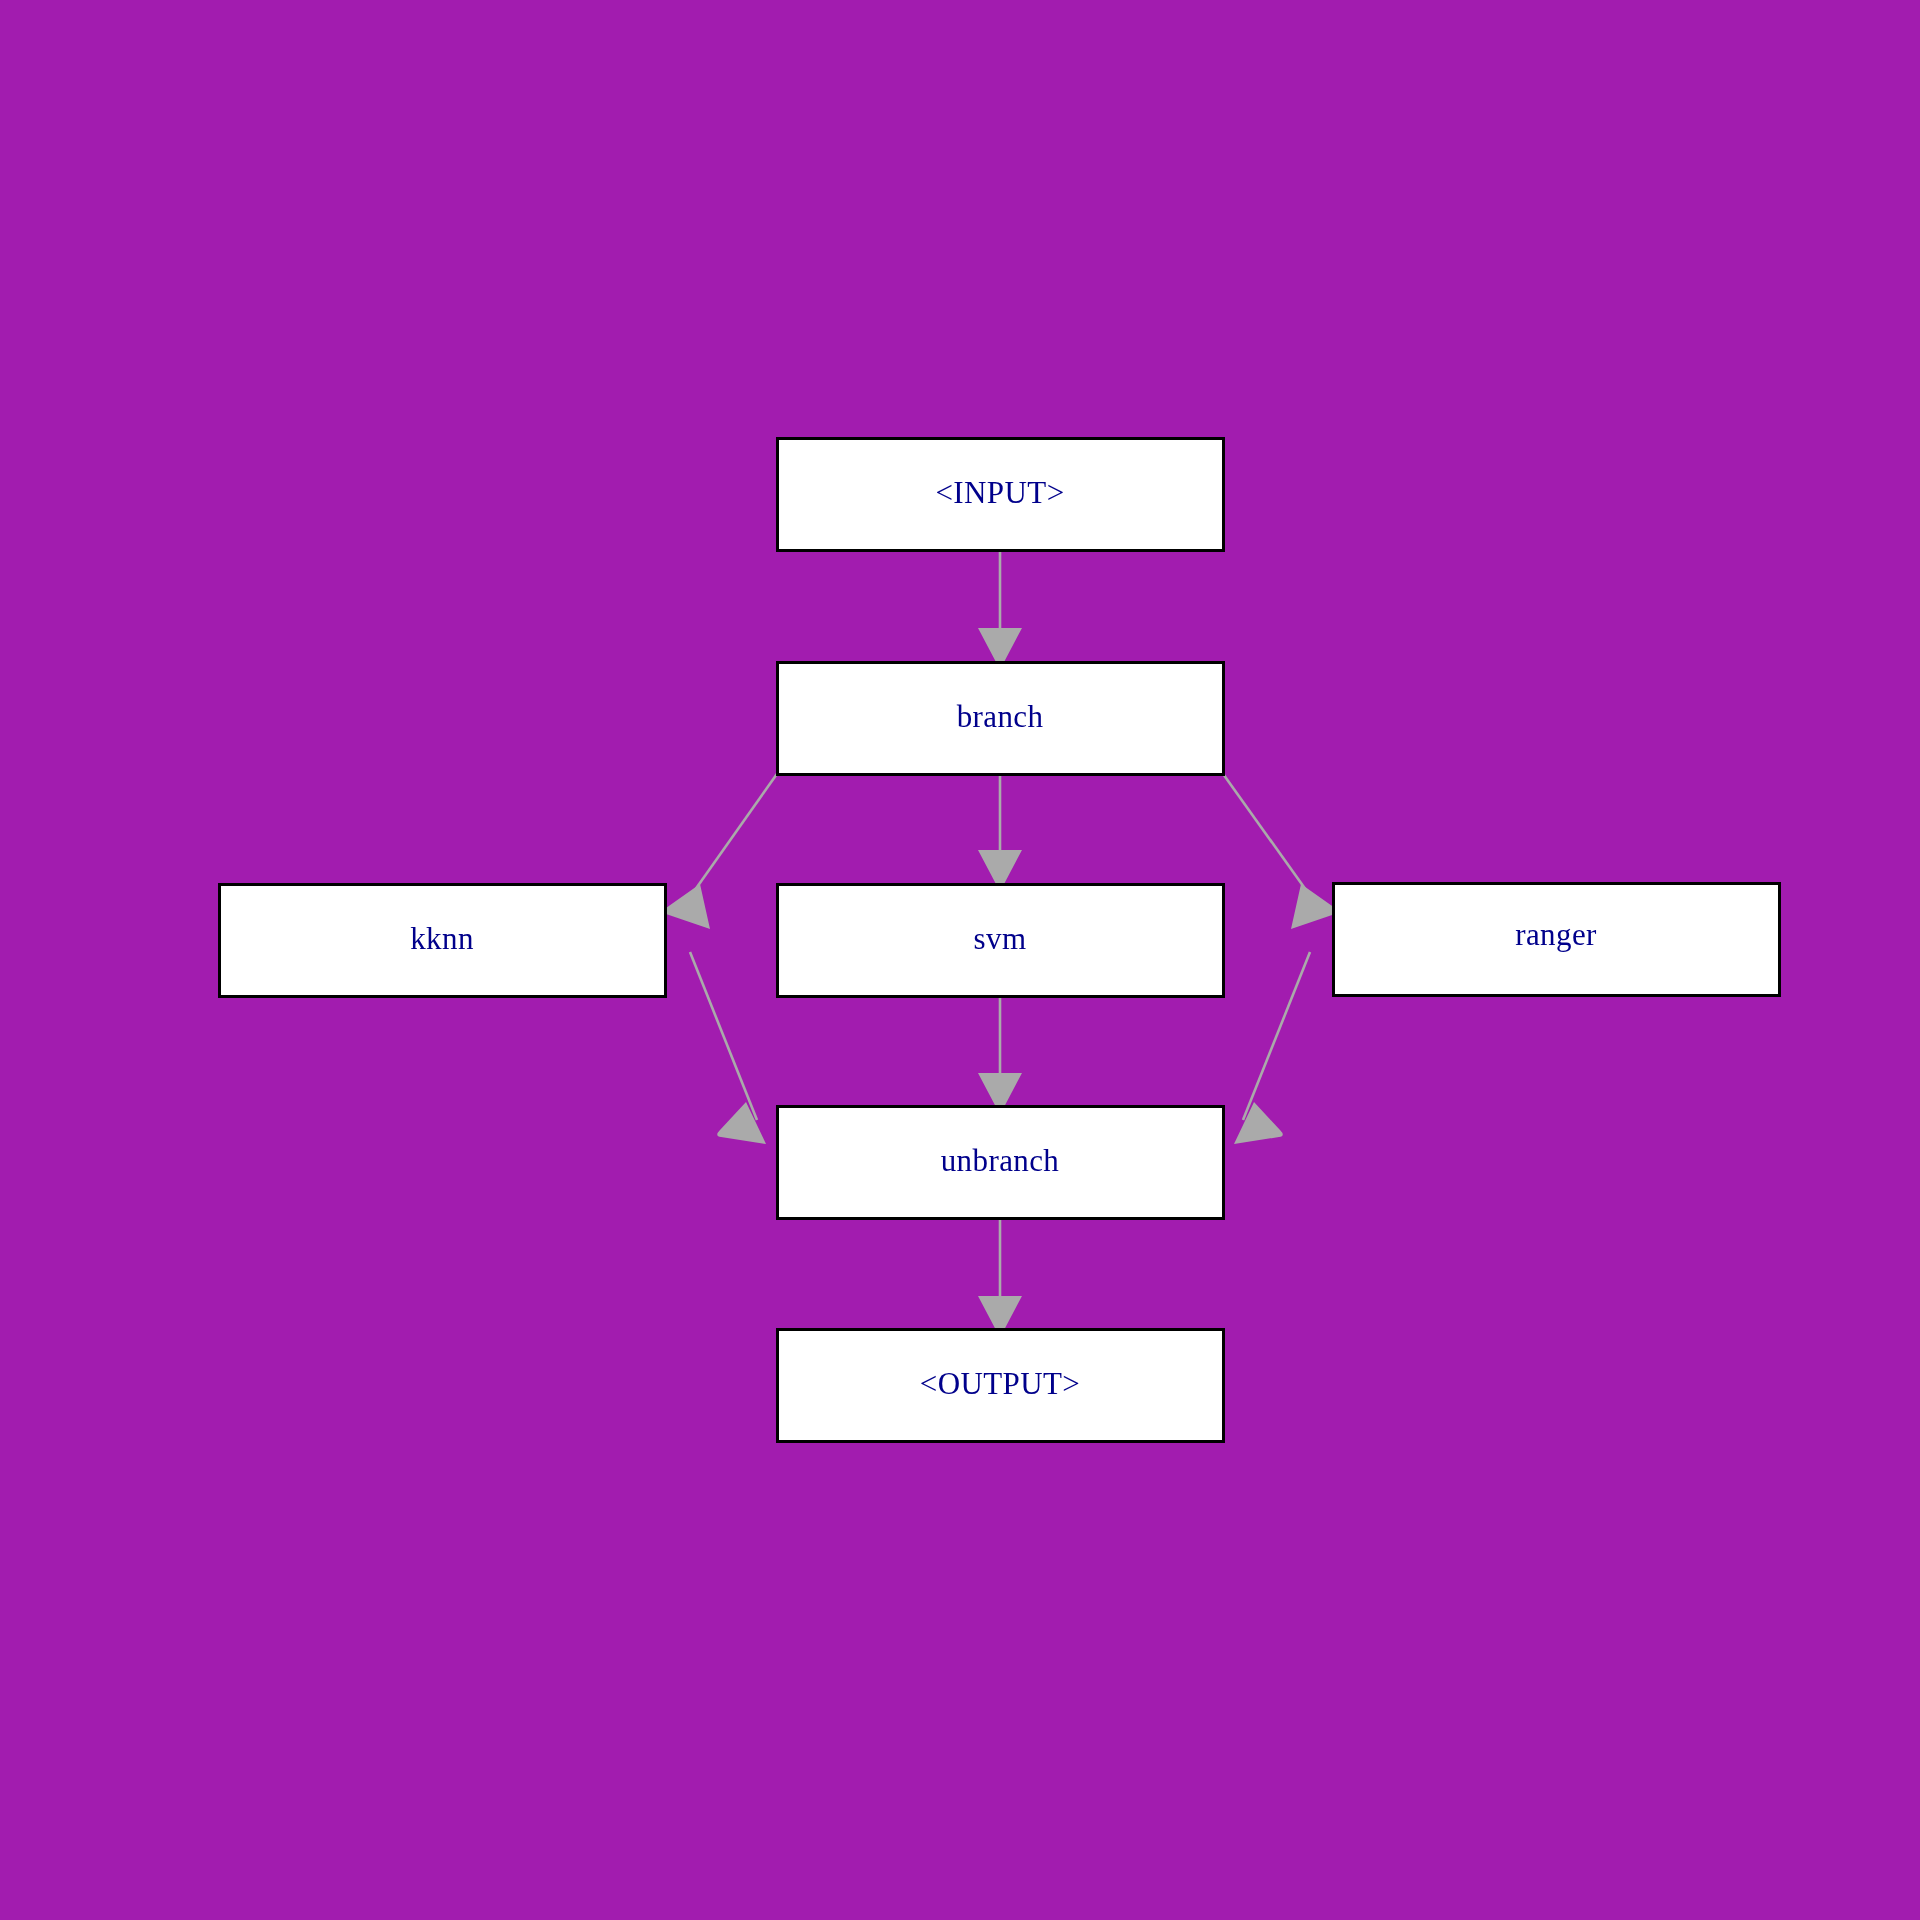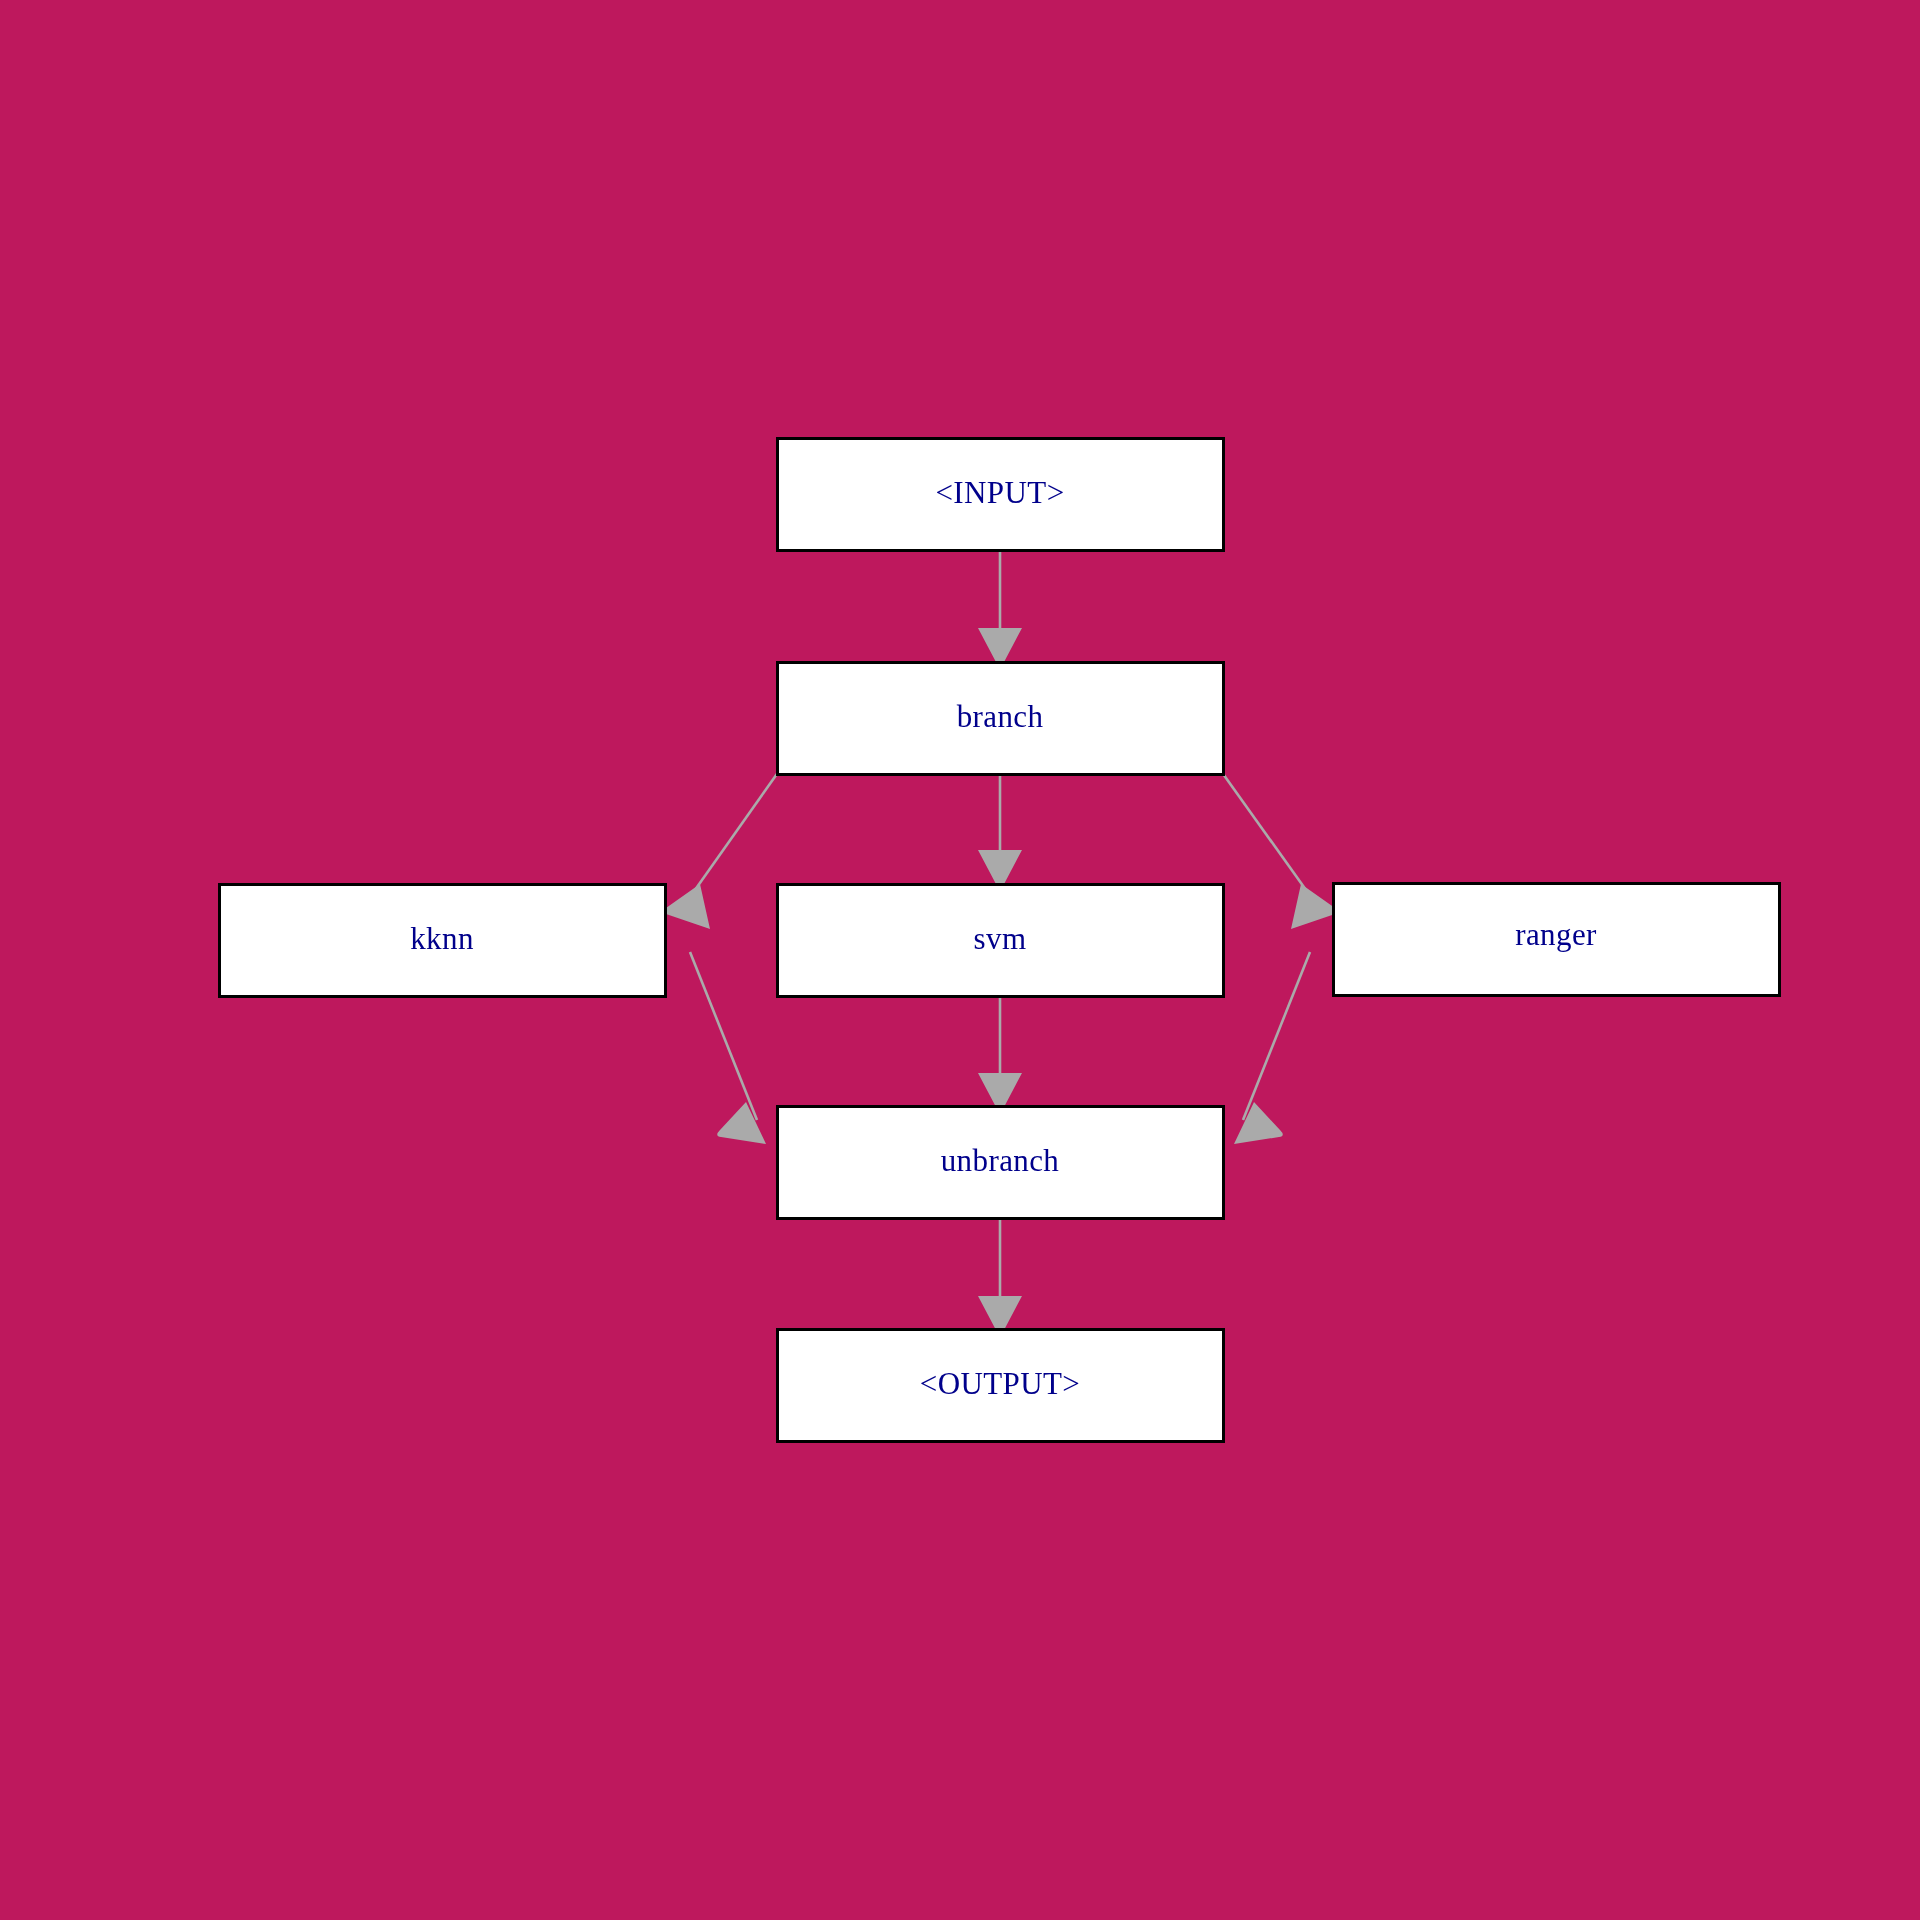--- a/index.html
+++ b/index.html
@@ -10,21 +10,21 @@
   body {
     width: 1920px;
     height: 1920px;
     font-family: "Liberation Serif", "DejaVu Serif", serif;
     overflow: hidden;
   }
   #graph-canvas {
     position: relative;
     width: 1920px;
     height: 1920px;
-    background: #be185d;
+    background: #a21caf;
   }
   svg#graph-svg {
     position: absolute;
     top: 0;
     left: 0;
     width: 1920px;
     height: 1920px;
     display: block;
   }
   .node-rect {

